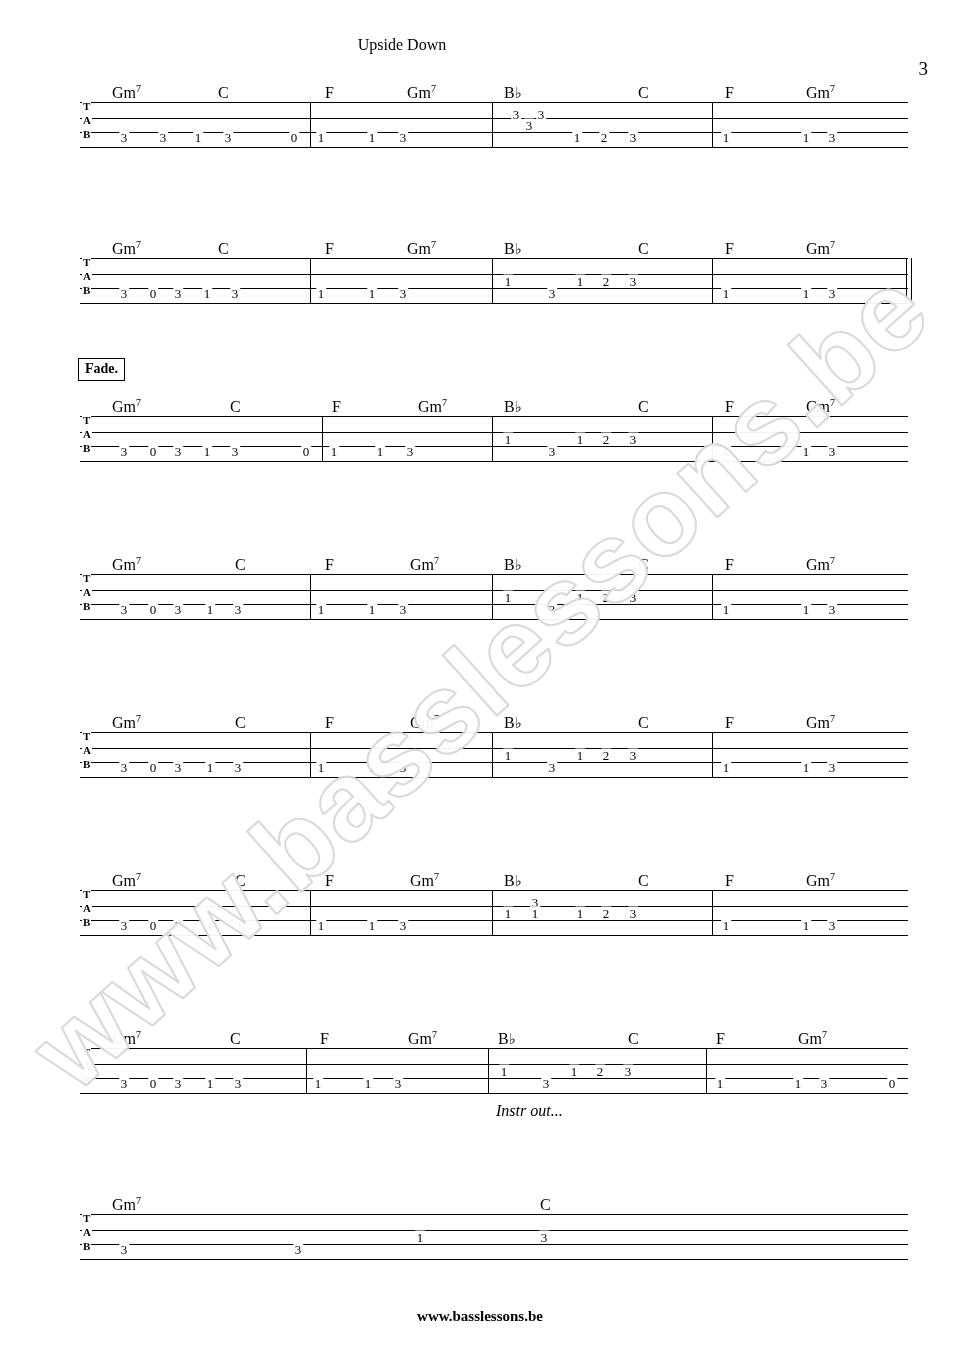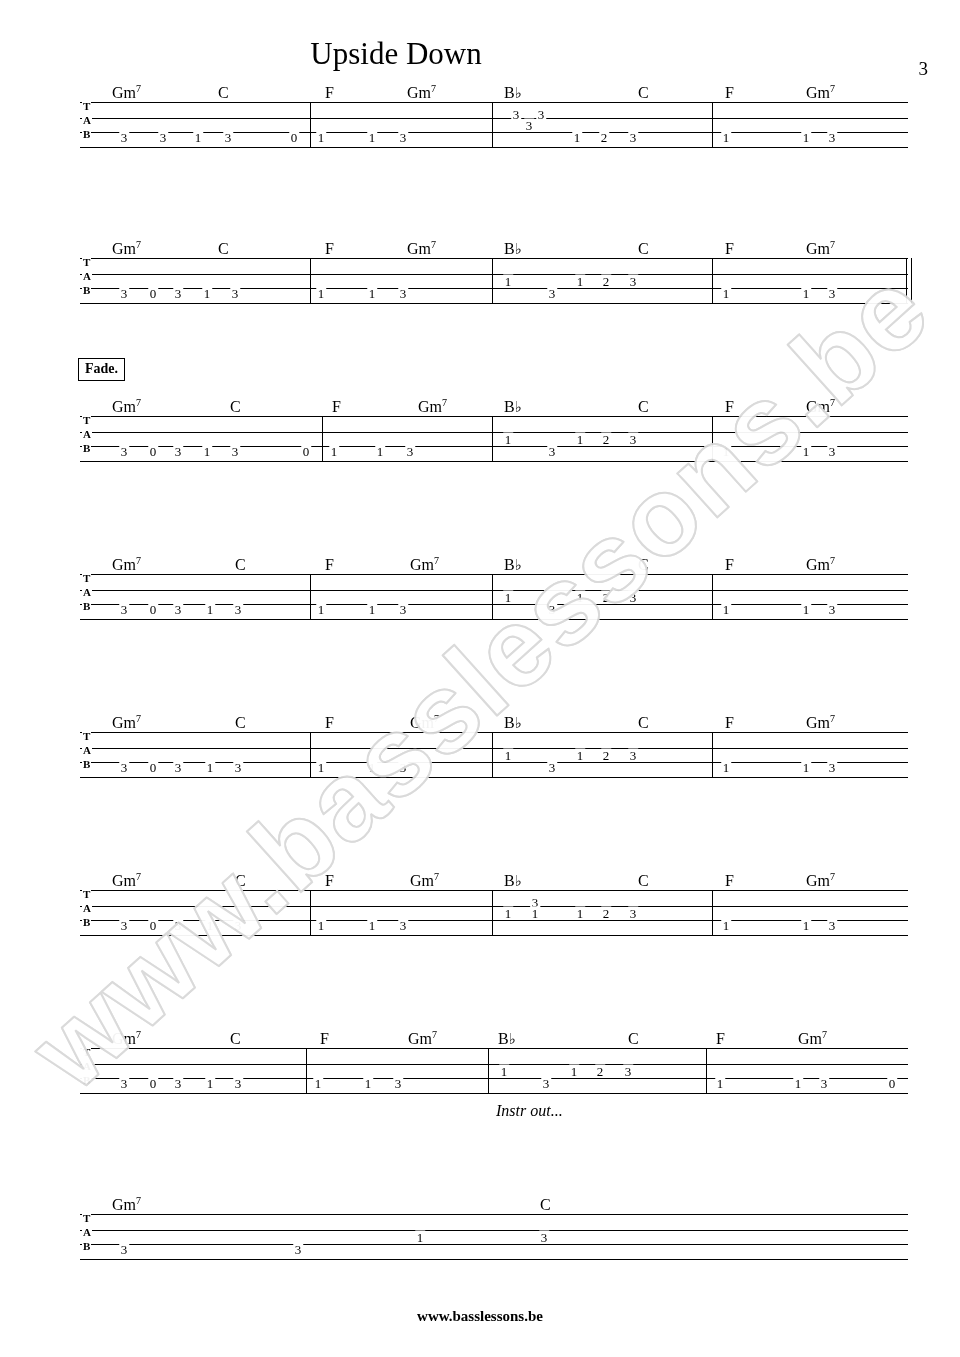--- a/index.html
+++ b/index.html
@@ -50,22 +50,23 @@
       0 1px 0 #dddddd, 0 -1px 0 #dddddd;
     opacity: 0.95;
   }
 
   
   .title {
     position: absolute;
     top: 36px;
     width: 792px;
     text-align: center;
-    font-size: 31px;
+    font-size: 16px;
     z-index: 2;
+    margin-left: 6px;
   }
   .page-number {
     position: absolute;
     top: 58px;
     right: 32px;
     font-size: 19px;
     z-index: 2;
   }
   .footer {
     position: absolute;

